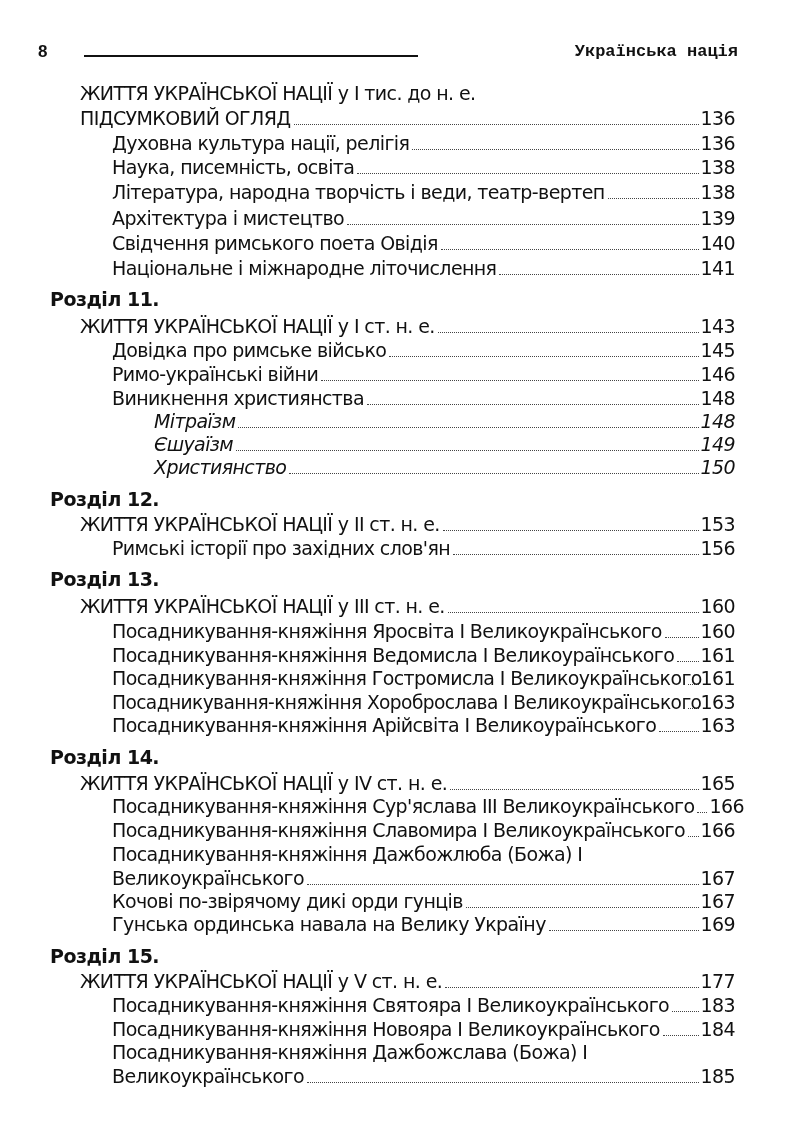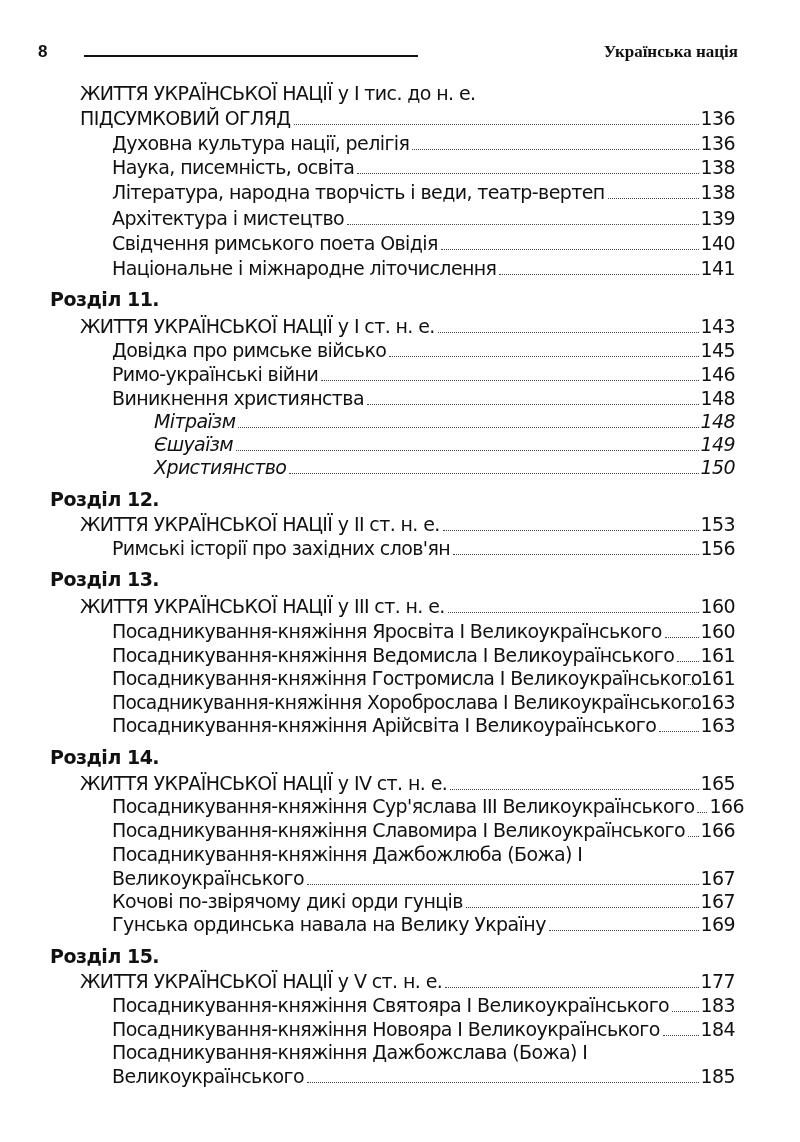--- a/index.html
+++ b/index.html
@@ -2,21 +2,21 @@
 <html><head>
 <meta charset="utf-8">
 <style>
   html, body { margin: 0; padding: 0; background: #ffffff; }
   body { width: 800px; height: 1142px; position: relative; overflow: hidden;
          font-family: "Liberation Sans", "DejaVu Sans", sans-serif; color: #111; }
   .page-number { position: absolute; left: 38px; top: 42px; font-weight: bold; font-size: 17px;
                  font-family: "Liberation Sans", sans-serif; }
   .header-rule { position: absolute; left: 84px; top: 55px; width: 334px; height: 2px; background: #111; }
   .running-head { position: absolute; right: 62px; top: 42px; font-weight: bold; font-size: 17px;
-                  font-family: Liberation Serif, serif; }
+                  font-family: Liberation Mono, monospace; }
   .line { position: absolute; right: 65px; height: 24px; display: flex; align-items: baseline;
           font-size: 19px; line-height: 24px; font-family: "DejaVu Sans", sans-serif;
           letter-spacing: -0.6px; transform-origin: left; }
   .line .title { white-space: nowrap; }
   .line .leader { flex: 1; border-bottom: 1.5px dotted #444; margin: 0 2px 5px 3px; min-width: 10px; }
   .line .pg { white-space: nowrap; text-align: right; }
   .l1 { left: 80px; }
   .l2 { left: 112px; }
   .l3 { left: 146px; font-style: italic; margin-left: 8px; }
   .nolead { right: auto; }

